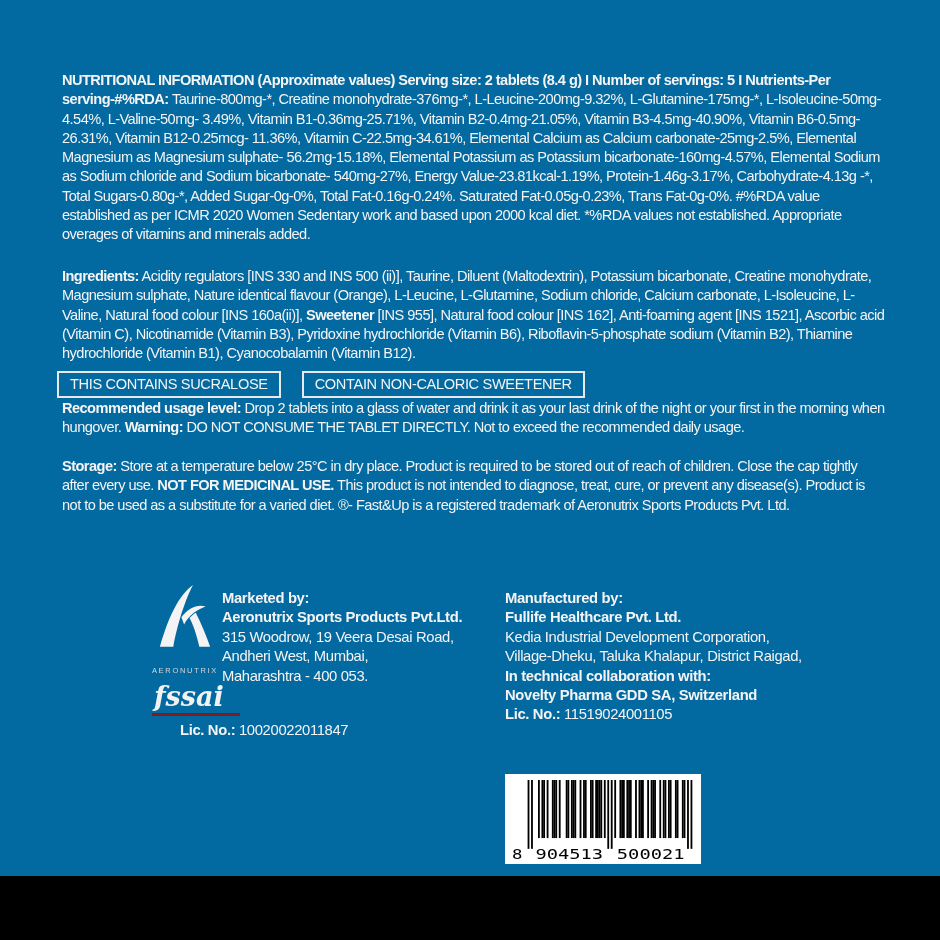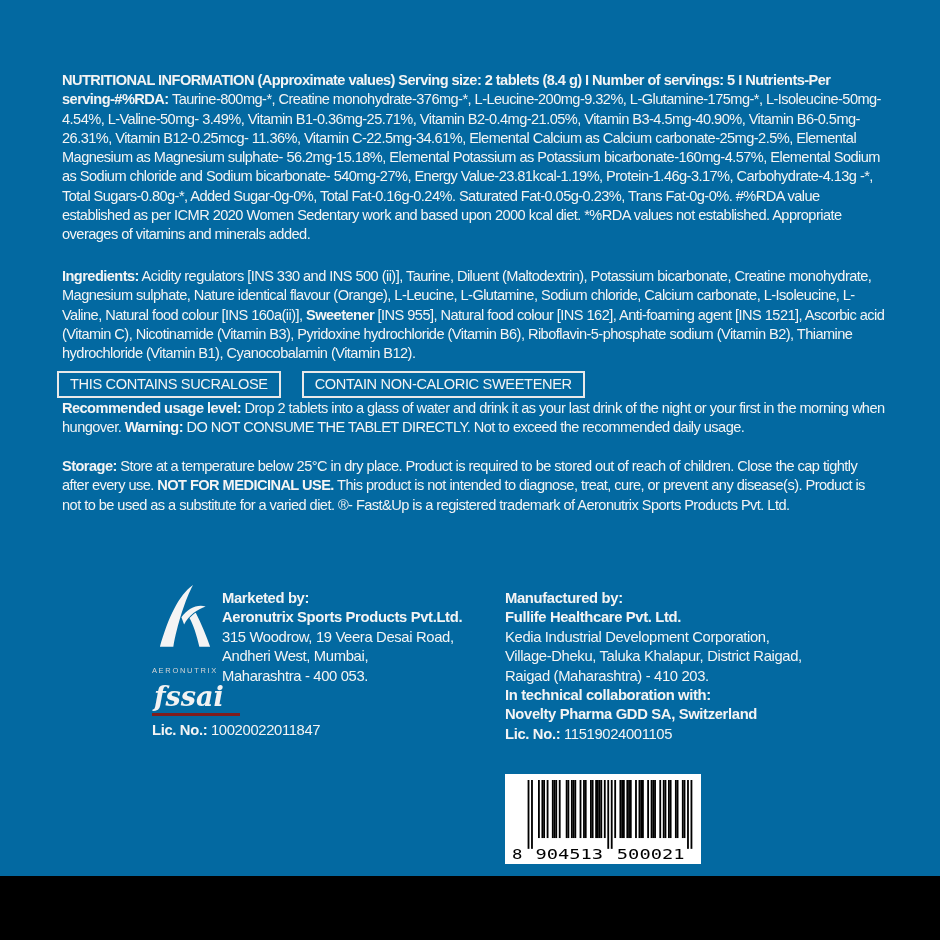--- a/index.html
+++ b/index.html
@@ -24,21 +24,21 @@
   .bold{font-weight:700;}
   .brand-logo{position:absolute;left:148px;top:584px;width:74px;text-align:center;}
   .brand-logo svg{display:block;margin:0 auto;}
   .brand-name{font-size:7.5px;letter-spacing:1.7px;color:#d6d6d6;margin-top:12px;}
   .fssai{position:absolute;left:152px;top:682px;}
   .fssai-word{
     font-family:"DejaVu Serif",serif;font-style:italic;font-weight:700;
     font-size:27px;line-height:30px;color:#f2f2f2;
     border-bottom:3px solid #7f1d1d;display:inline-block;padding:0 16px 1px 2px;
   }
-  .fssai-lic{margin-top:6px;font-size:14.8px;letter-spacing:-0.35px;}
+  .fssai-lic{margin-top:6px;font-size:14.8px;letter-spacing:-0.35px;margin-left:28px;}
   .barcode{
     position:absolute;left:505px;top:774px;width:196px;height:90px;background:#fff;
     box-sizing:border-box;padding:6px 7px 3px;
   }
   .barcode svg{width:100%;height:100%;display:block;}
 </style>
 </head>
 <body>
 
 <div class="canvas">
@@ -78,21 +78,20 @@
   <div class="fssai">
     <span class="fssai-word">fssai</span>
     <div class="fssai-lic"><b>Lic. No.:</b><span> 10020022011847</span></div>
   </div>
 
   <div class="block" style="left:505px;top:589px;">
     <div class="line bold">Manufactured by:</div>
     <div class="line bold">Fullife Healthcare Pvt. Ltd.</div>
     <div class="line">Kedia Industrial Development Corporation,</div>
     <div class="line">Village-Dheku, Taluka Khalapur, District Raigad,</div>
-    <div class="line">Raigad (Maharashtra) - 410 203.</div>
     <div class="line bold">In technical collaboration with:</div>
     <div class="line bold">Novelty Pharma GDD SA, Switzerland</div>
     <div class="line"><b>Lic. No.:</b><span> 11519024001105</span></div>
   </div>
 
   <div class="barcode">
     <svg id="barcode-svg" preserveAspectRatio="none" viewBox="-9 0 105 60">
         <g fill="#000">
           <rect x="0" y="0" width="1.05" height="51"></rect>
           <rect x="2" y="0" width="1.05" height="51"></rect>

